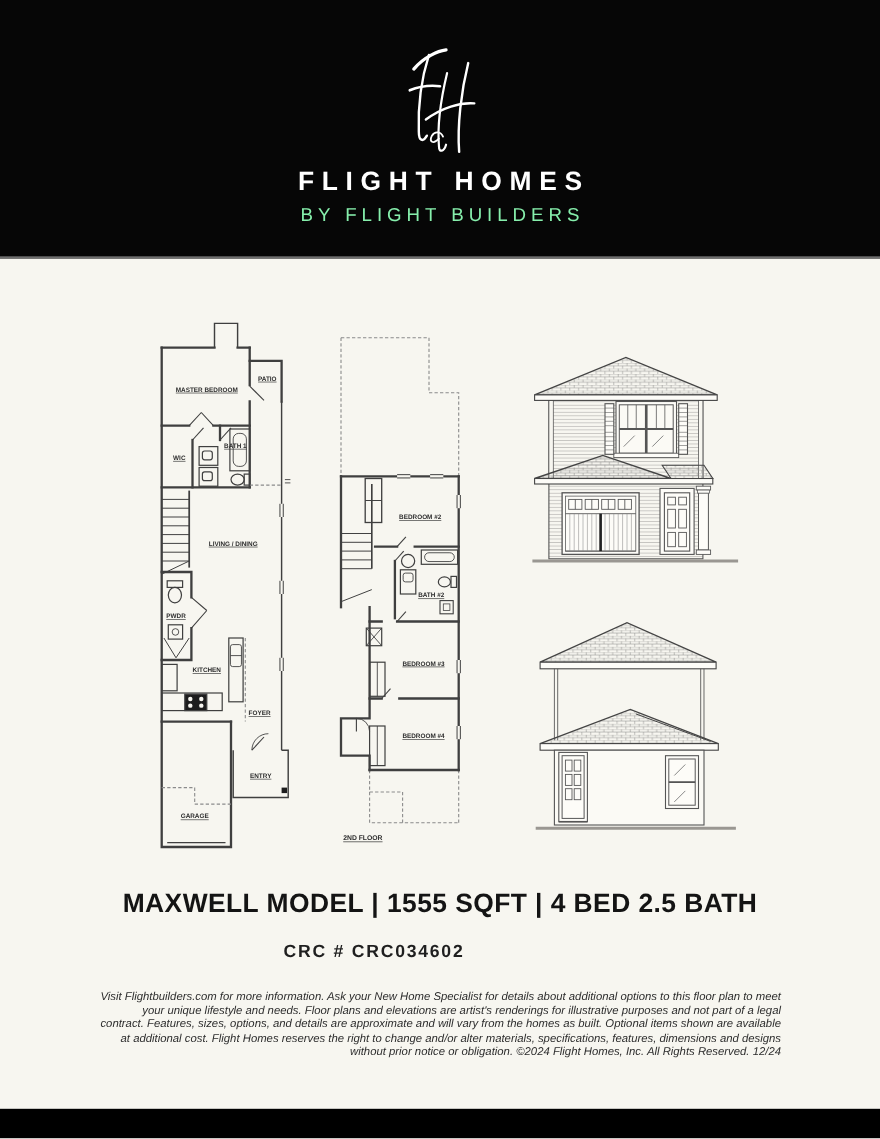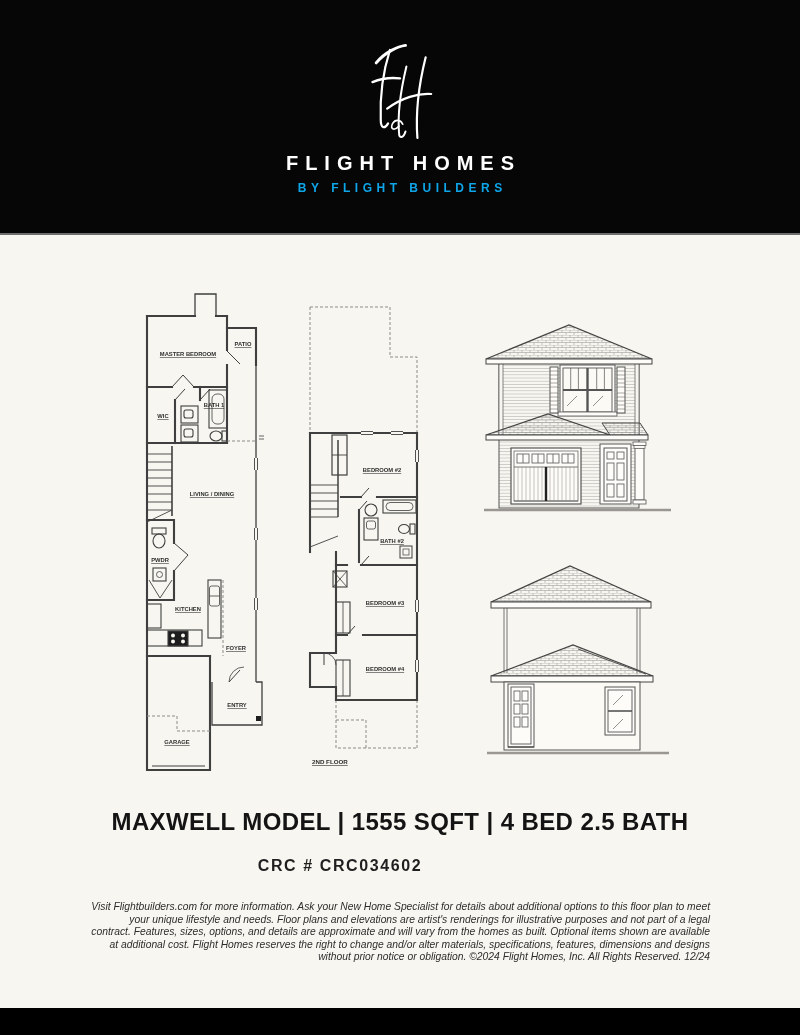--- a/index.html
+++ b/index.html
@@ -9,25 +9,25 @@
     font-family:"Liberation Sans", sans-serif;color:#1a1a1a;
   }
   
   .hdr{
     position:absolute;left:0;top:0;width:800px;height:233px;
     background:#060606;border-bottom:2px solid #6e6e6e;
     display:flex;flex-direction:column;align-items:center;
   }
   .hdr .logo{margin-top:38px;}
   .brand{
-    color:#fff;font-size:20px;font-weight:700;letter-spacing:7px;
+    color:#fff;font-size:24px;font-weight:700;letter-spacing:7px;
     margin-top:2px;text-indent:7px;
   }
   .tagline{
-    color:#0ea5e9;font-size:12px;font-weight:700;letter-spacing:4.5px;
+    color:#86efac;font-size:17px;font-weight:400;letter-spacing:4.5px;
     margin-top:6px;text-indent:4.5px;
   }
   
   .plan-wrap svg{position:absolute;overflow:visible;}
   svg text.lbl{
     font-family:"Liberation Sans", sans-serif;
     font-size:5.8px;font-weight:700;fill:#2e2e2e;
     text-anchor:middle;text-decoration:underline;
   }
   svg text.lbl.start{text-anchor:start;font-size:6.2px;}

